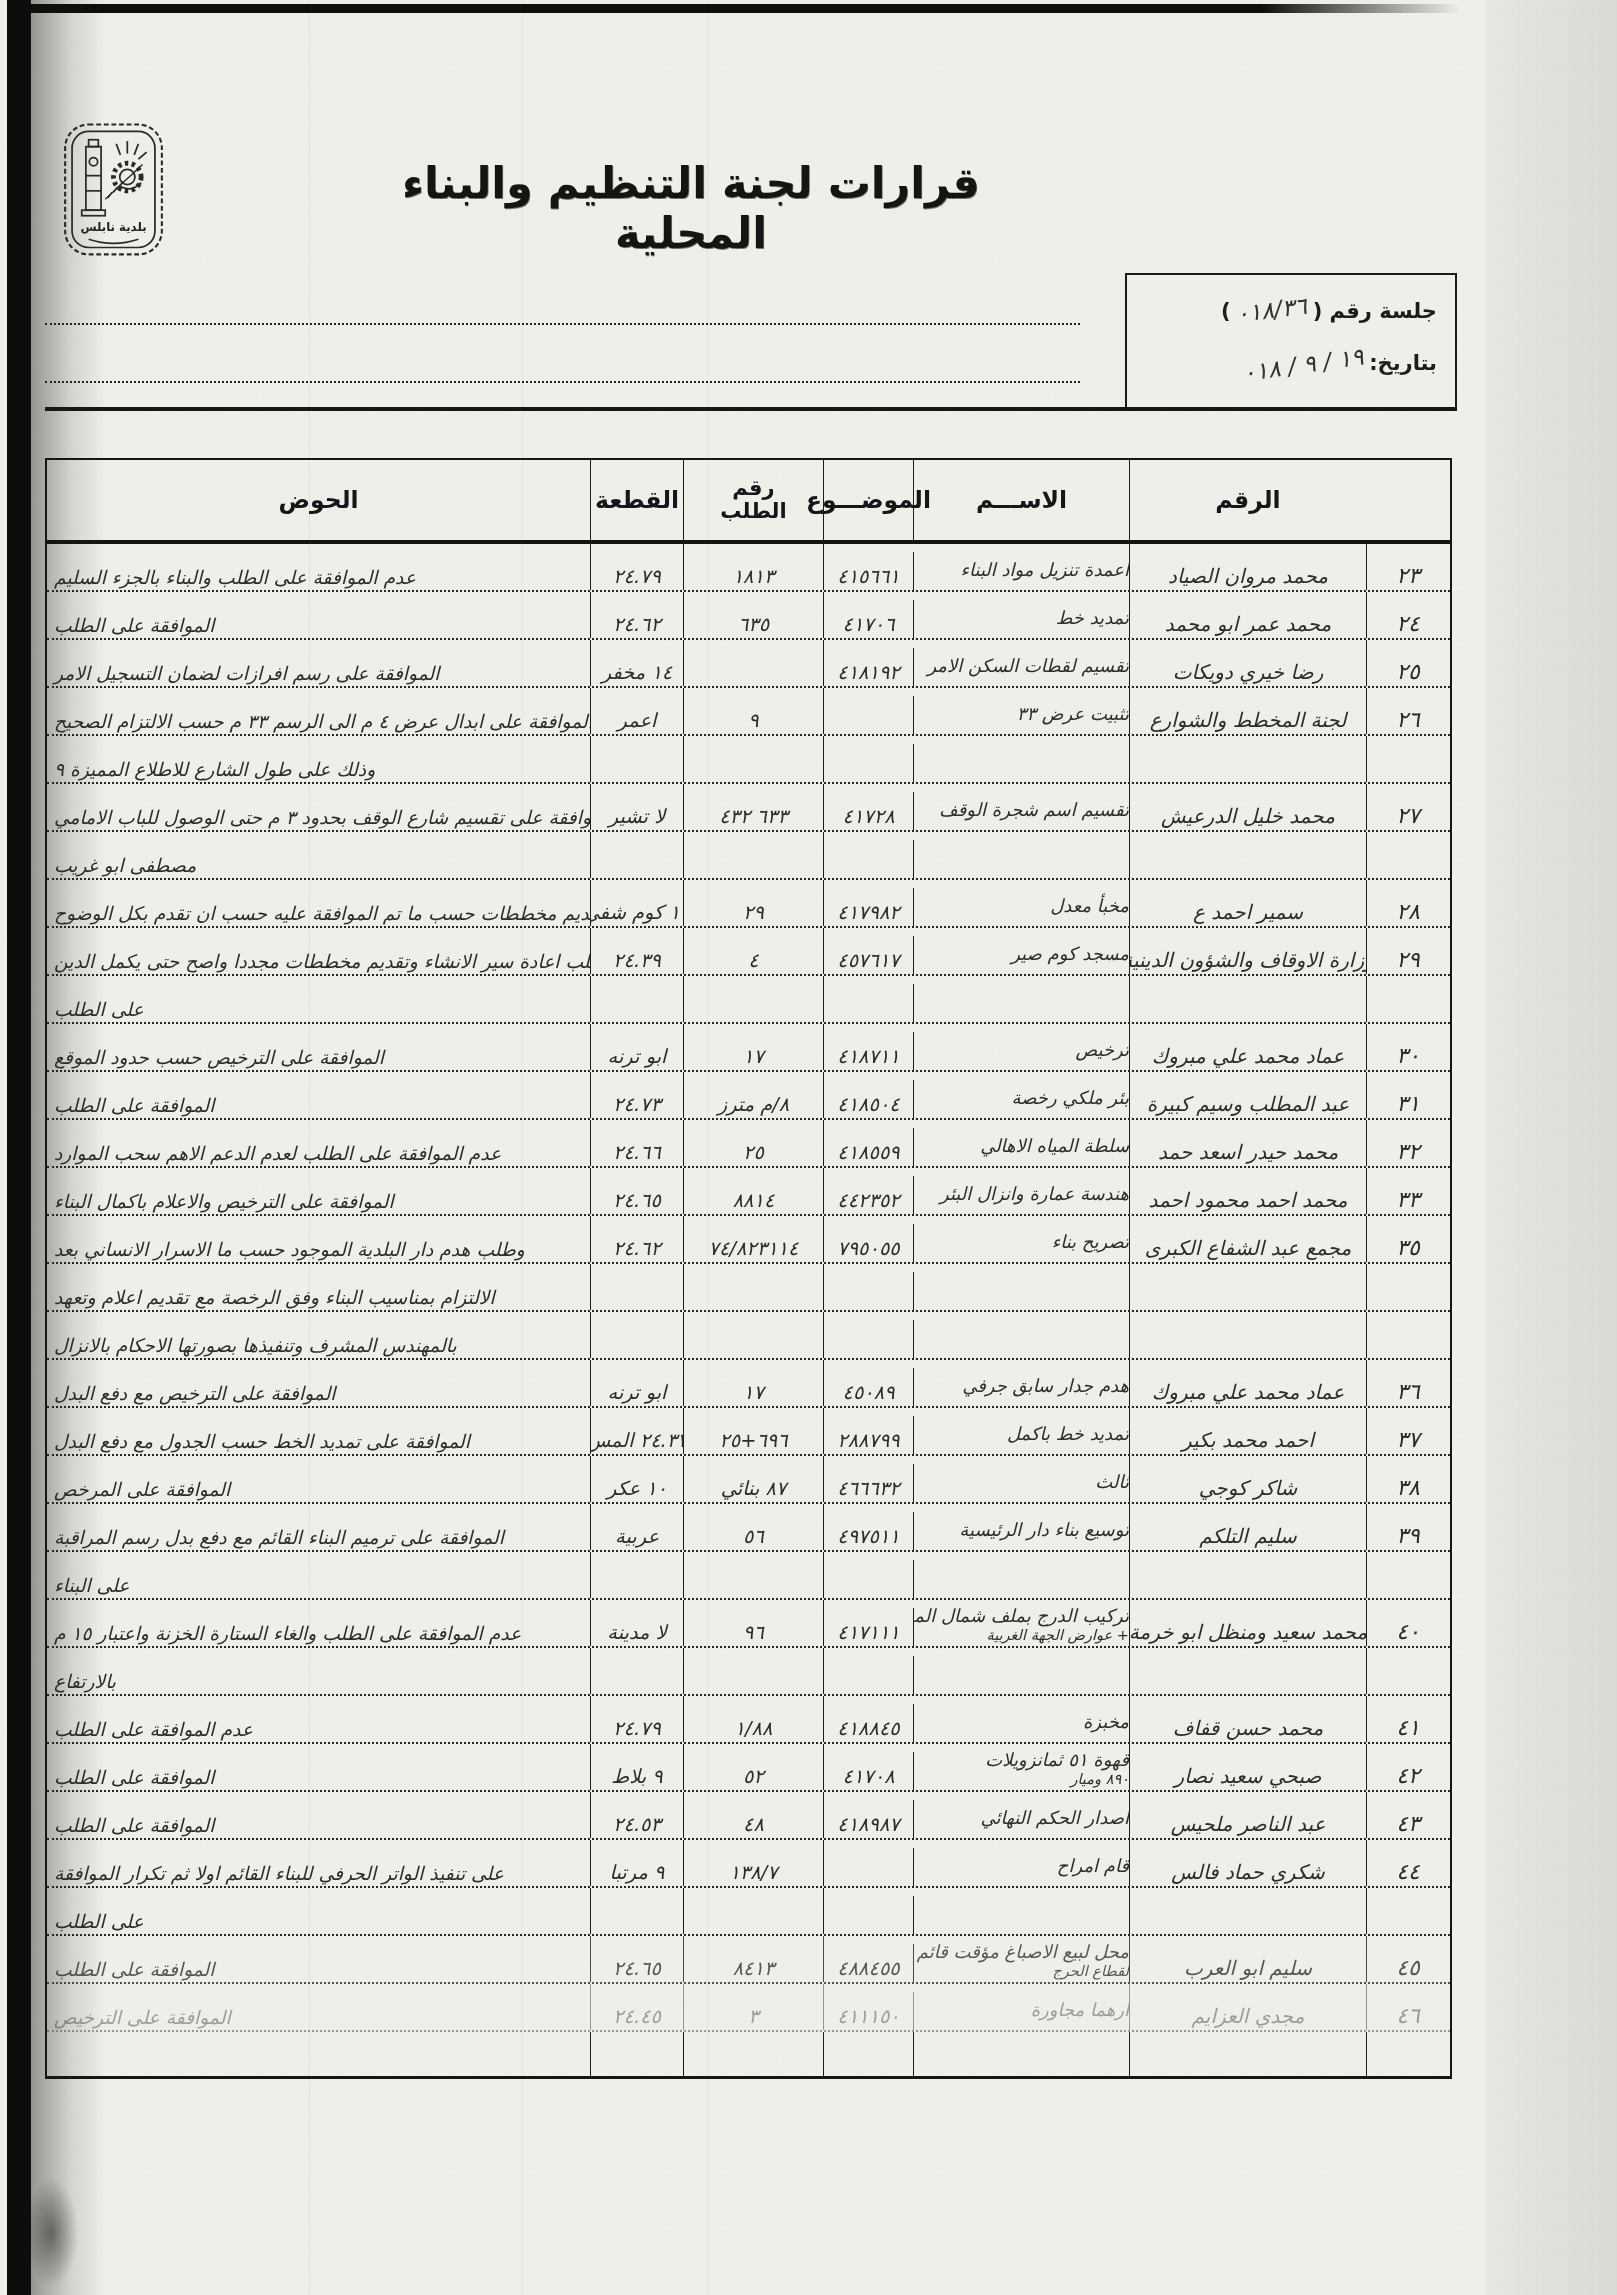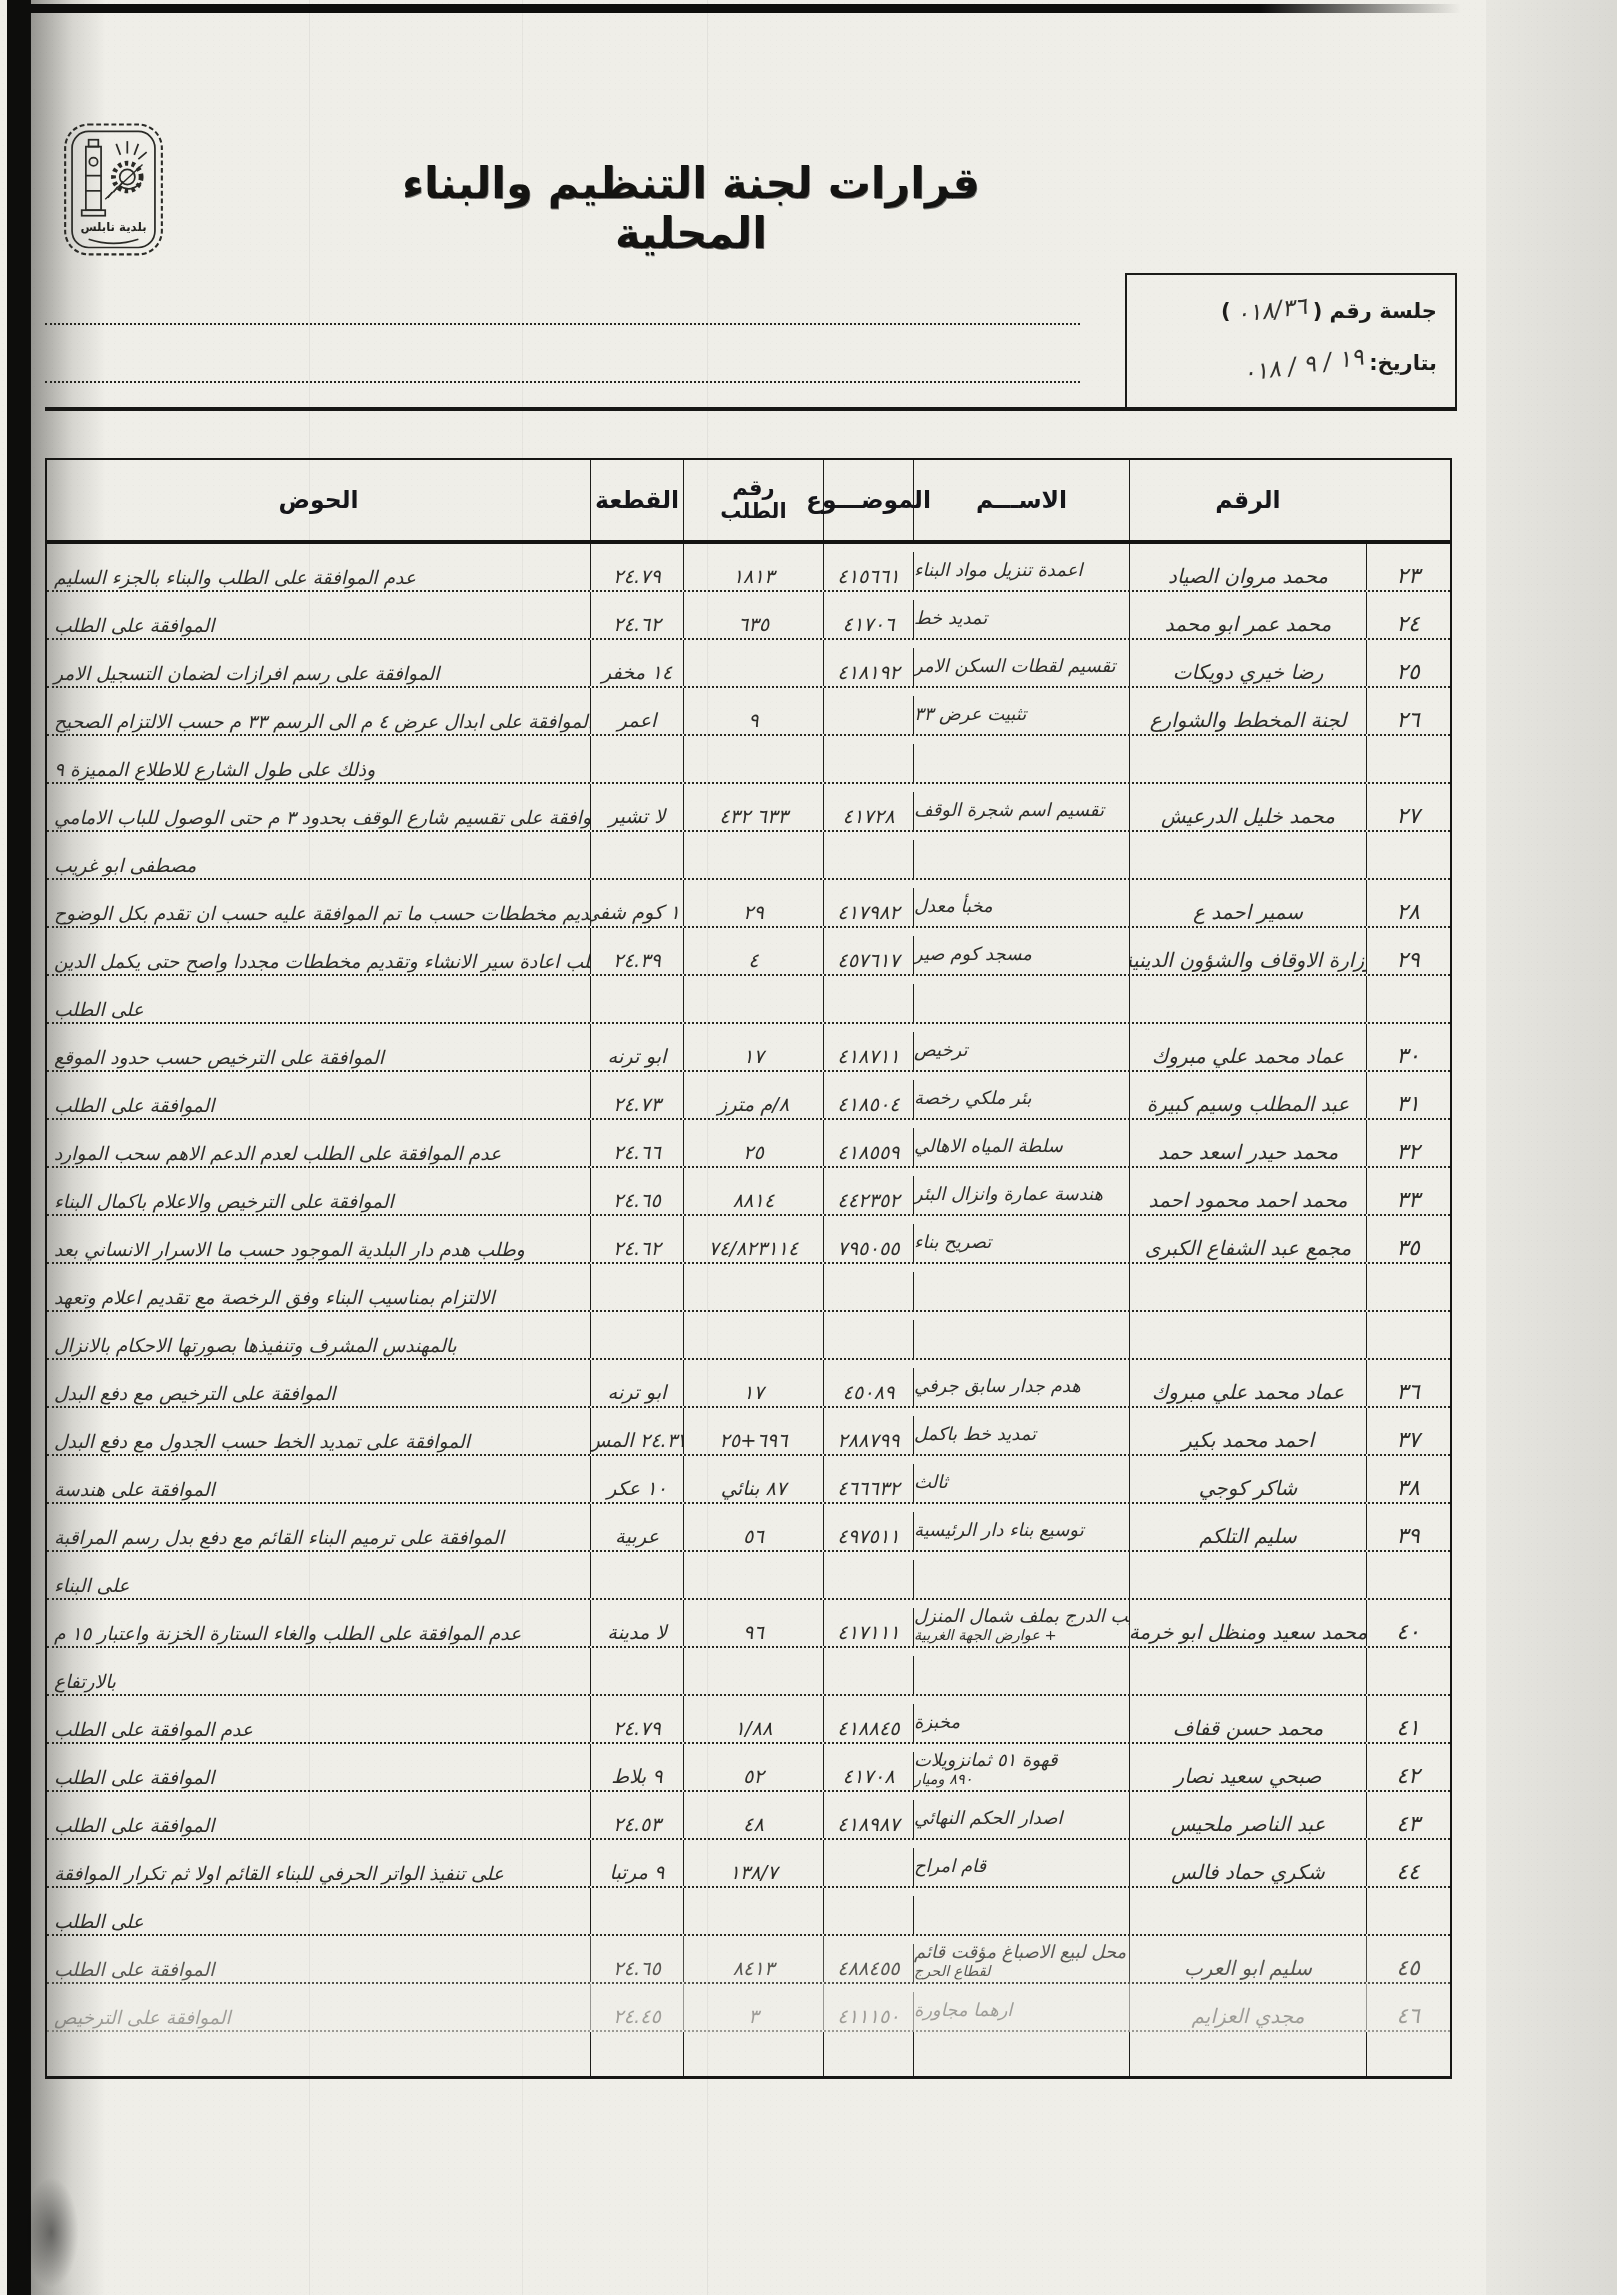--- a/index.html
+++ b/index.html
@@ -54,21 +54,21 @@
   .th { display:flex; flex-direction:column; align-items:center; justify-content:center;
     font-weight:bold; font-size:23.5px; direction:rtl; color:#16161a; }
   .th .small { font-size:21px; line-height:23.5px; }
   .trow { height:48px; border-bottom:2.1px dotted #26261f; }
   .trow-last { height:44px; border-bottom:none; }
   .c { display:flex; align-items:flex-end; justify-content:center; padding-bottom:2.1px;
     direction:rtl; overflow:hidden; }
   .hw { font-style:italic; color:#2e2d29; }
   .c-no { font-size:22px; }
   .c-name { font-size:20px; white-space:nowrap; }
-  .c-subject { flex-direction:column; align-items:flex-end; font-size:18px; line-height:18.7px;
+  .c-subject { flex-direction:column; align-items:flex-start; font-size:18px; line-height:18.7px;
     white-space:nowrap;margin-top:8px; }
   .c-subject .sub2 { font-size:14.5px; }
   .c-request, .c-parcel, .c-basin { font-size:19.4px; white-space:nowrap; }
   .c-decision { justify-content:flex-end; padding-left:7px; padding-right:23.5px;
     font-size:18.7px; white-space:nowrap; }
   .light { opacity:.78; }
   .faded { opacity:.42; }
   svg text { font-family:"DejaVu Sans", sans-serif; }
 </style>
 </head>
@@ -363,21 +363,21 @@
         <div class="c c-parcel hw">٦٩٦+٢٥</div>
         <div class="c c-request hw">٢٨٨٧٩٩</div>
         <div class="c c-subject hw">
           <div>تمديد خط باكمل</div>
           <div class="sub2"></div>
         </div>
         <div class="c c-name hw">احمد محمد بكير</div>
         <div class="c c-no hw">٣٧</div>
       </div>
       <div class="trow">
-        <div class="c c-decision hw">الموافقة على هندسة</div>
+        <div class="c c-decision hw">الموافقة على المرخص</div>
         <div class="c c-basin hw">١٠ عكر</div>
         <div class="c c-parcel hw">٨٧ بنائي</div>
         <div class="c c-request hw">٤٦٦٦٣٢</div>
         <div class="c c-subject hw">
           <div>ثالث</div>
           <div class="sub2"></div>
         </div>
         <div class="c c-name hw">شاكر كوجي</div>
         <div class="c c-no hw">٣٨</div>
       </div>

